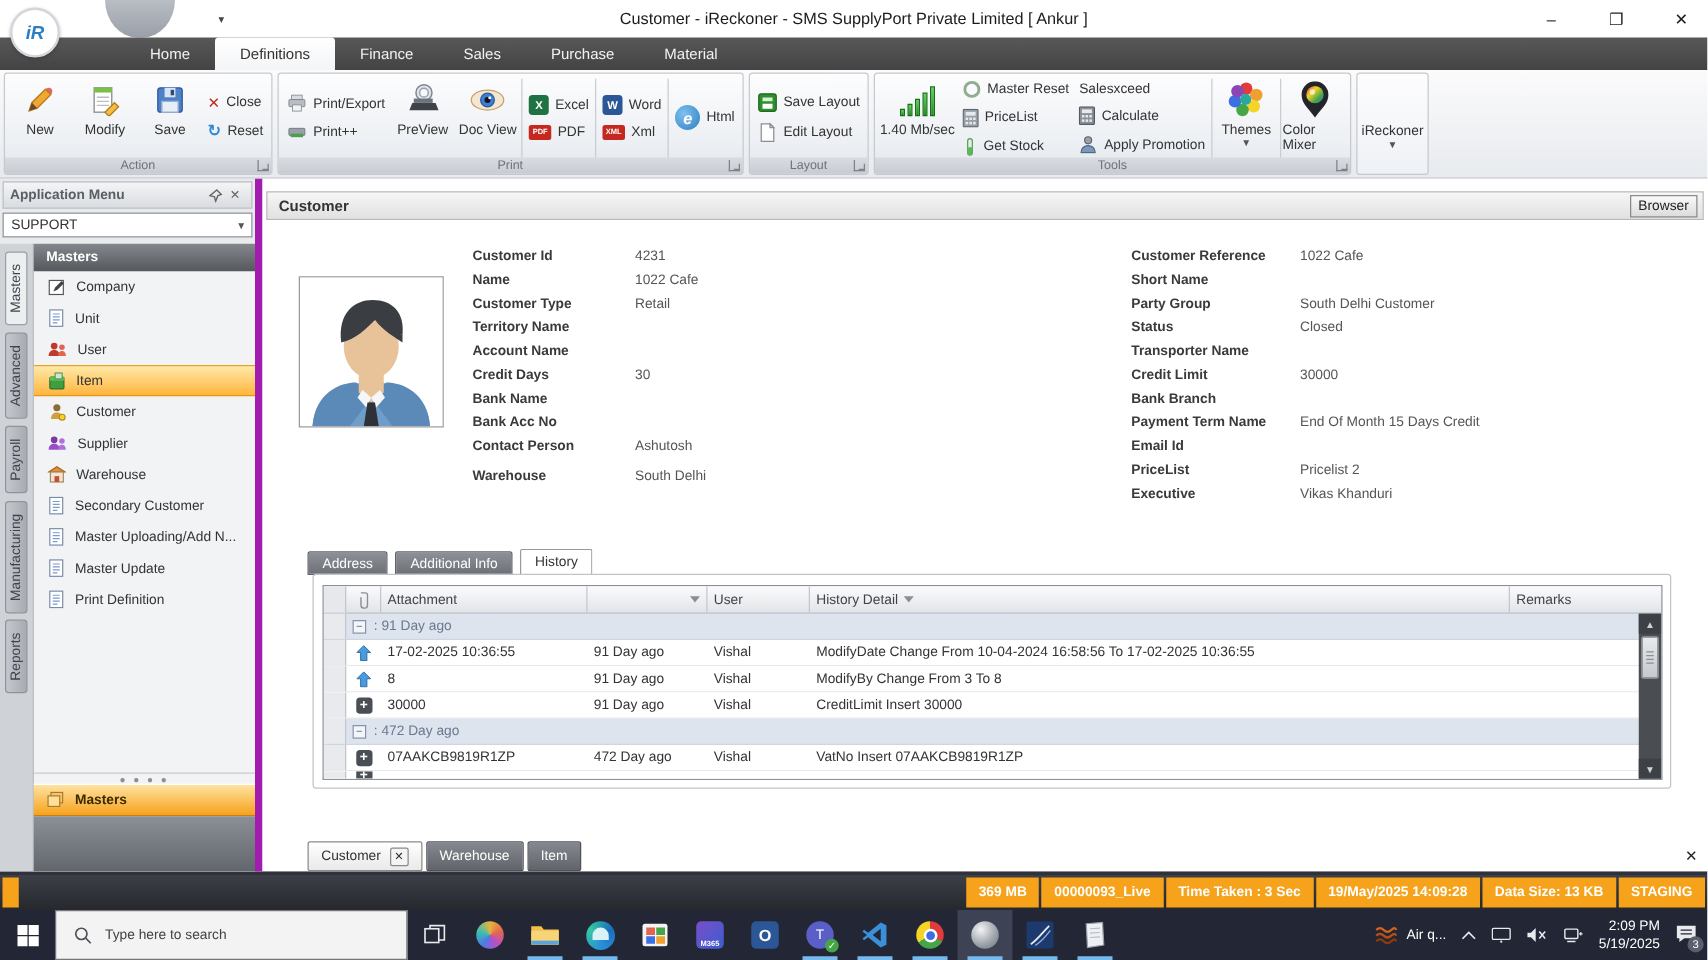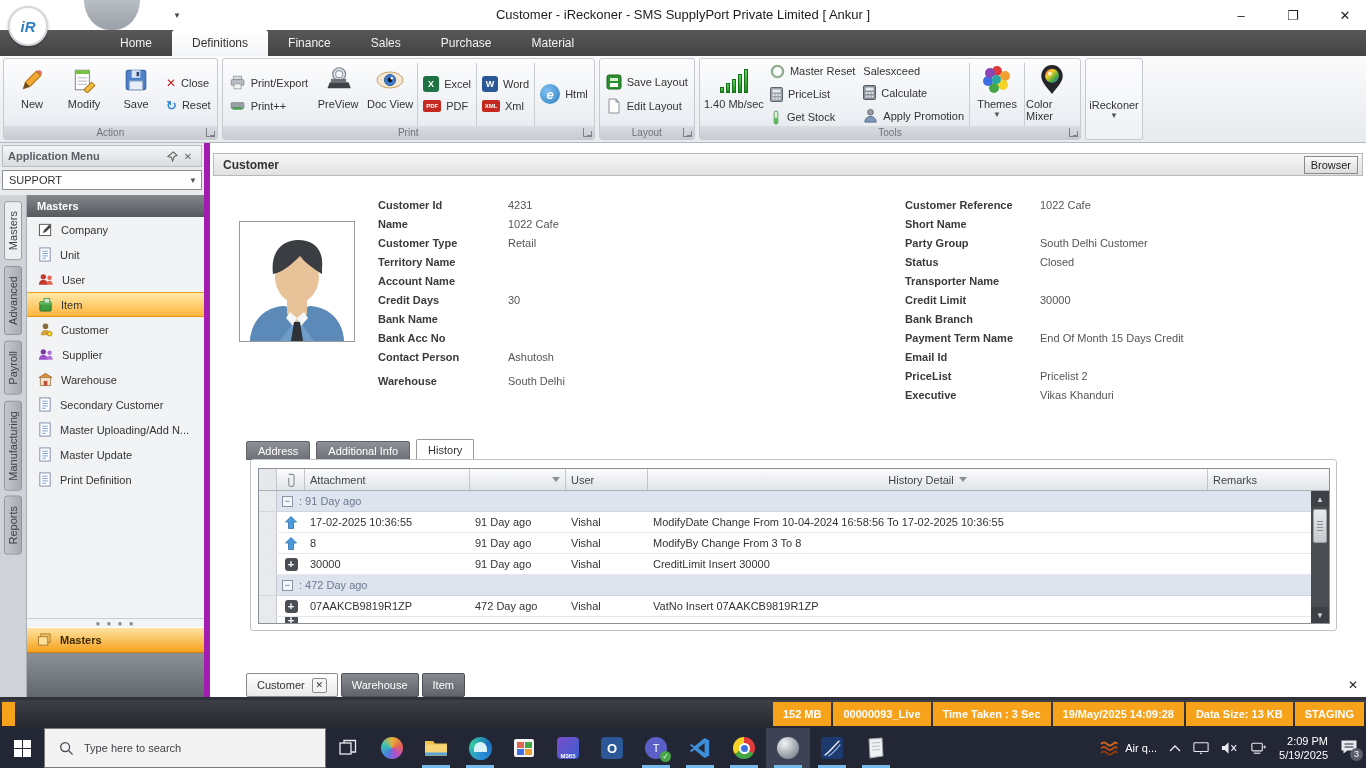--- a/index.html
+++ b/index.html
@@ -87,21 +87,21 @@
 
   .grid-wrap { position:absolute; left:40px; top:316px; width:1087px; height:172px; border:1px solid #c0c4c9; border-radius:3px; background:#fff; }
   .grid { position:absolute; left:7px; top:8px; width:1072px; height:156px; border:1px solid #8a9097; overflow:hidden; background:#fff; }
   .g-header { height:22px; display:flex; background:linear-gradient(#fbfbfc,#e1e4e8); border-bottom:1px solid #aab0b6; color:#3f4348; }
   .g-header .gc { border-right:1px solid #c3c7cc; display:flex; align-items:center; padding:0 5px; gap:5px; }
   .gc-ind { width:18px; background:#e6e8eb; }
   .gc-icon { width:28px; justify-content:center; }
   .gc-att { width:165px; }
   .gc-age { width:96px; justify-content:flex-end; }
   .gc-user { width:82px; }
-  .gc-det { width:560px; justify-content:center; }
+  .gc-det { width:560px; justify-content:flex-start; }
   .gc-rem { flex:1; border-right:none !important; }
   .funnel { width:0; height:0; border-left:4px solid transparent; border-right:4px solid transparent; border-top:5px solid #8a8f96; }
   .g-rows { margin-right:18px; }
   .g-group { height:21px; display:flex; background:#dde4ee; border-bottom:1px solid #cfd6e2; color:#6b7890; }
   .g-group .grp-ind { width:18px; background:#e8eaed; border-right:1px solid #c3c7cc; }
   .g-group .grp-body { display:flex; align-items:center; gap:6px; padding-left:5px; }
   .minusbox { width:11px; height:11px; border:1px solid #8a93a8; background:#f2f5fa; color:#5a6478; font-size:9px; line-height:9px; text-align:center; }
   .g-row { height:21px; display:flex; background:#fff; border-bottom:1px solid #e6e8ec; color:#333; }
   .g-row .rc { display:flex; align-items:center; padding:0 5px; overflow:hidden; white-space:nowrap; }
   .rc-ind { width:18px; background:#e8eaed; border-right:1px solid #c3c7cc; }
@@ -816,21 +816,21 @@
             <span>Item</span>
           </div>
         <span class="strip-close">✕</span>
       </div>
     </div>
   </div>
 
   <div class="statusbar">
     <div class="sb-square"></div>
     <div class="sb-segs">
-      <div class="sb-seg">152 MB</div>
+      <div class="sb-seg">369 MB</div>
       <div class="sb-seg">00000093_Live</div>
       <div class="sb-seg">Time Taken : 3 Sec</div>
       <div class="sb-seg">19/May/2025 14:09:28</div>
       <div class="sb-seg">Data Size: 13 KB</div>
       <div class="sb-seg">STAGING</div>
     </div>
   </div>
 
   <div class="taskbar">
     <div class="tb-start slot">

